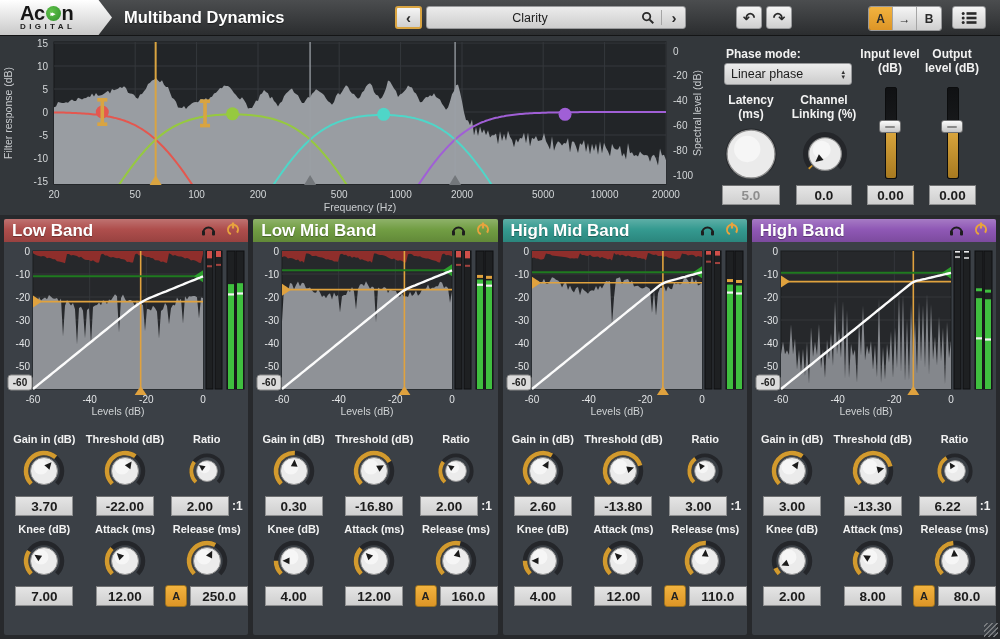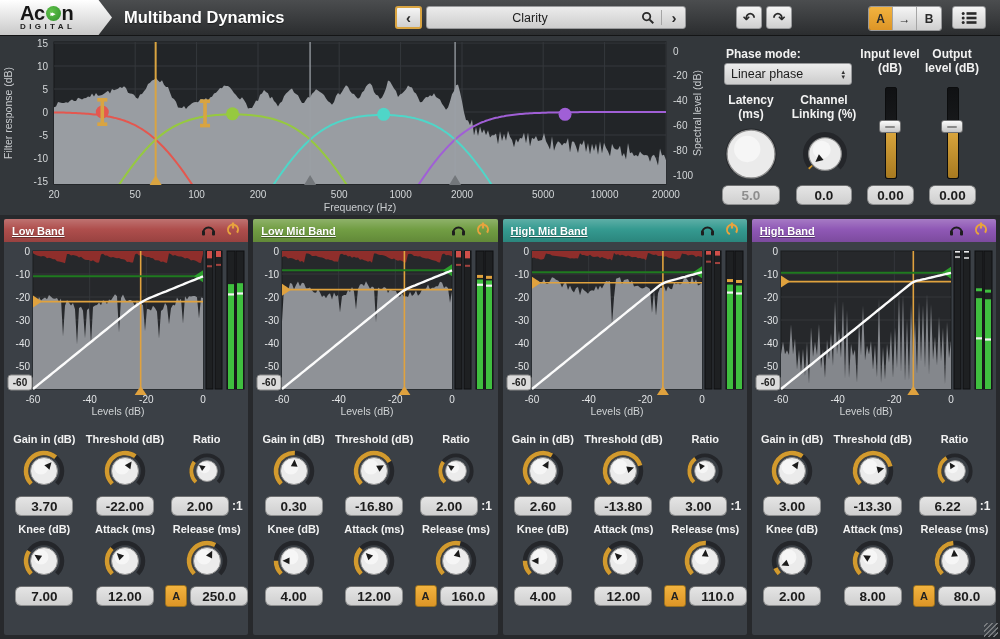--- a/index.html
+++ b/index.html
@@ -41,35 +41,35 @@
   .tb-menu{left:952px;width:34px;}
   
   .upper{position:absolute;left:0;top:36px;width:1000px;height:179px;background:#33373b;}
   .master{position:absolute;left:712px;top:5px;width:288px;height:179px;color:#f0f0f0;}
   .m-label{position:absolute;font-size:12px;font-weight:700;color:#f2f2f2;text-align:center;line-height:14px;}
   .dropdown{position:absolute;left:12px;top:22px;width:128px;height:22px;border:1px solid #98999b;border-radius:3px;
             background:linear-gradient(#ececec,#cccccc);display:flex;align-items:center;box-sizing:border-box;padding:0 6px;}
   .dd-text{flex:1;color:#1c1c1c;font-size:12.5px;}
   .dd-arrows{display:flex;flex-direction:column;color:#333;font-size:7px;line-height:5px;}
   .kslot-abs{position:absolute;}
-  .vbox{background:linear-gradient(#e5e5e5,#cfcfcf);border:1px solid #8f9091;border-top-color:#6f7071;border-radius:6px;
+  .vbox{background:linear-gradient(#e5e5e5,#cfcfcf);border:1px solid #8f9091;border-top-color:#6f7071;border-radius:0;
         color:#1c1c1c;font-size:13.5px;font-weight:700;text-align:center;padding:2px 0;box-sizing:border-box;height:20px;line-height:15px;}
   .vbox.disabled{color:#8e8e8e;}
   .slider{position:absolute;width:10px;height:90px;background:linear-gradient(#101113,#232527);border:1px solid #0c0d0e;border-radius:2px;}
   .slider-fill{position:absolute;left:0;right:0;bottom:0;background:linear-gradient(#d8a43c,#a87a20);border-radius:0 0 2px 2px;}
   .slider-handle{position:absolute;left:-7px;width:22px;height:13px;border-radius:3px;border:1px solid #6f7071;
                  background:linear-gradient(#fbfbfb,#c6c6c6);box-sizing:border-box;}
   .slider-handle::after{content:"";position:absolute;left:5px;right:5px;top:5px;height:2px;background:#8a8a8a;border-radius:1px;}
   
   .bands{position:absolute;left:0;top:215px;width:1000px;height:424px;background:#27292c;
          display:flex;gap:5px;padding:4px;box-sizing:border-box;}
   .band-panel{flex:1;background:#3b4046;border-radius:2px;position:relative;overflow:hidden;}
   .band-header{height:23px;display:flex;align-items:center;padding:0 8px;
                background:linear-gradient(rgba(255,255,255,.22),rgba(255,255,255,.02) 45%,rgba(0,0,0,.12));}
-  .band-title{flex:1;color:#fff;font-size:11px;font-weight:700;text-shadow:0 1px 1px rgba(0,0,0,.35);text-decoration:underline;}
+  .band-title{flex:1;color:#fff;font-size:17px;font-weight:700;text-shadow:0 1px 1px rgba(0,0,0,.35);}
   .band-icons{display:flex;align-items:center;gap:10px;}
   .band-display-wrap{padding:3px 3px 0 3px;}
   .knob-grid{display:grid;grid-template-columns:1fr 1fr 1fr;margin-top:12px;row-gap:6px;}
   .kcell{display:flex;flex-direction:column;align-items:center;}
   .klabel{font-size:11px;font-weight:700;color:#f2f2f2;margin-bottom:2px;white-space:nowrap;}
   .kslot{height:48px;display:flex;align-items:center;justify-content:center;}
   .kval{height:22px;display:flex;align-items:center;justify-content:center;gap:3px;}
   .kval .vbox{width:58px;}
   .ksuffix{color:#f0f0f0;font-size:12px;font-weight:700;}
   .abtn{width:20px;height:20px;border-radius:3px;border:1px solid #9a7220;background:linear-gradient(#f2b33f,#dd9526);

